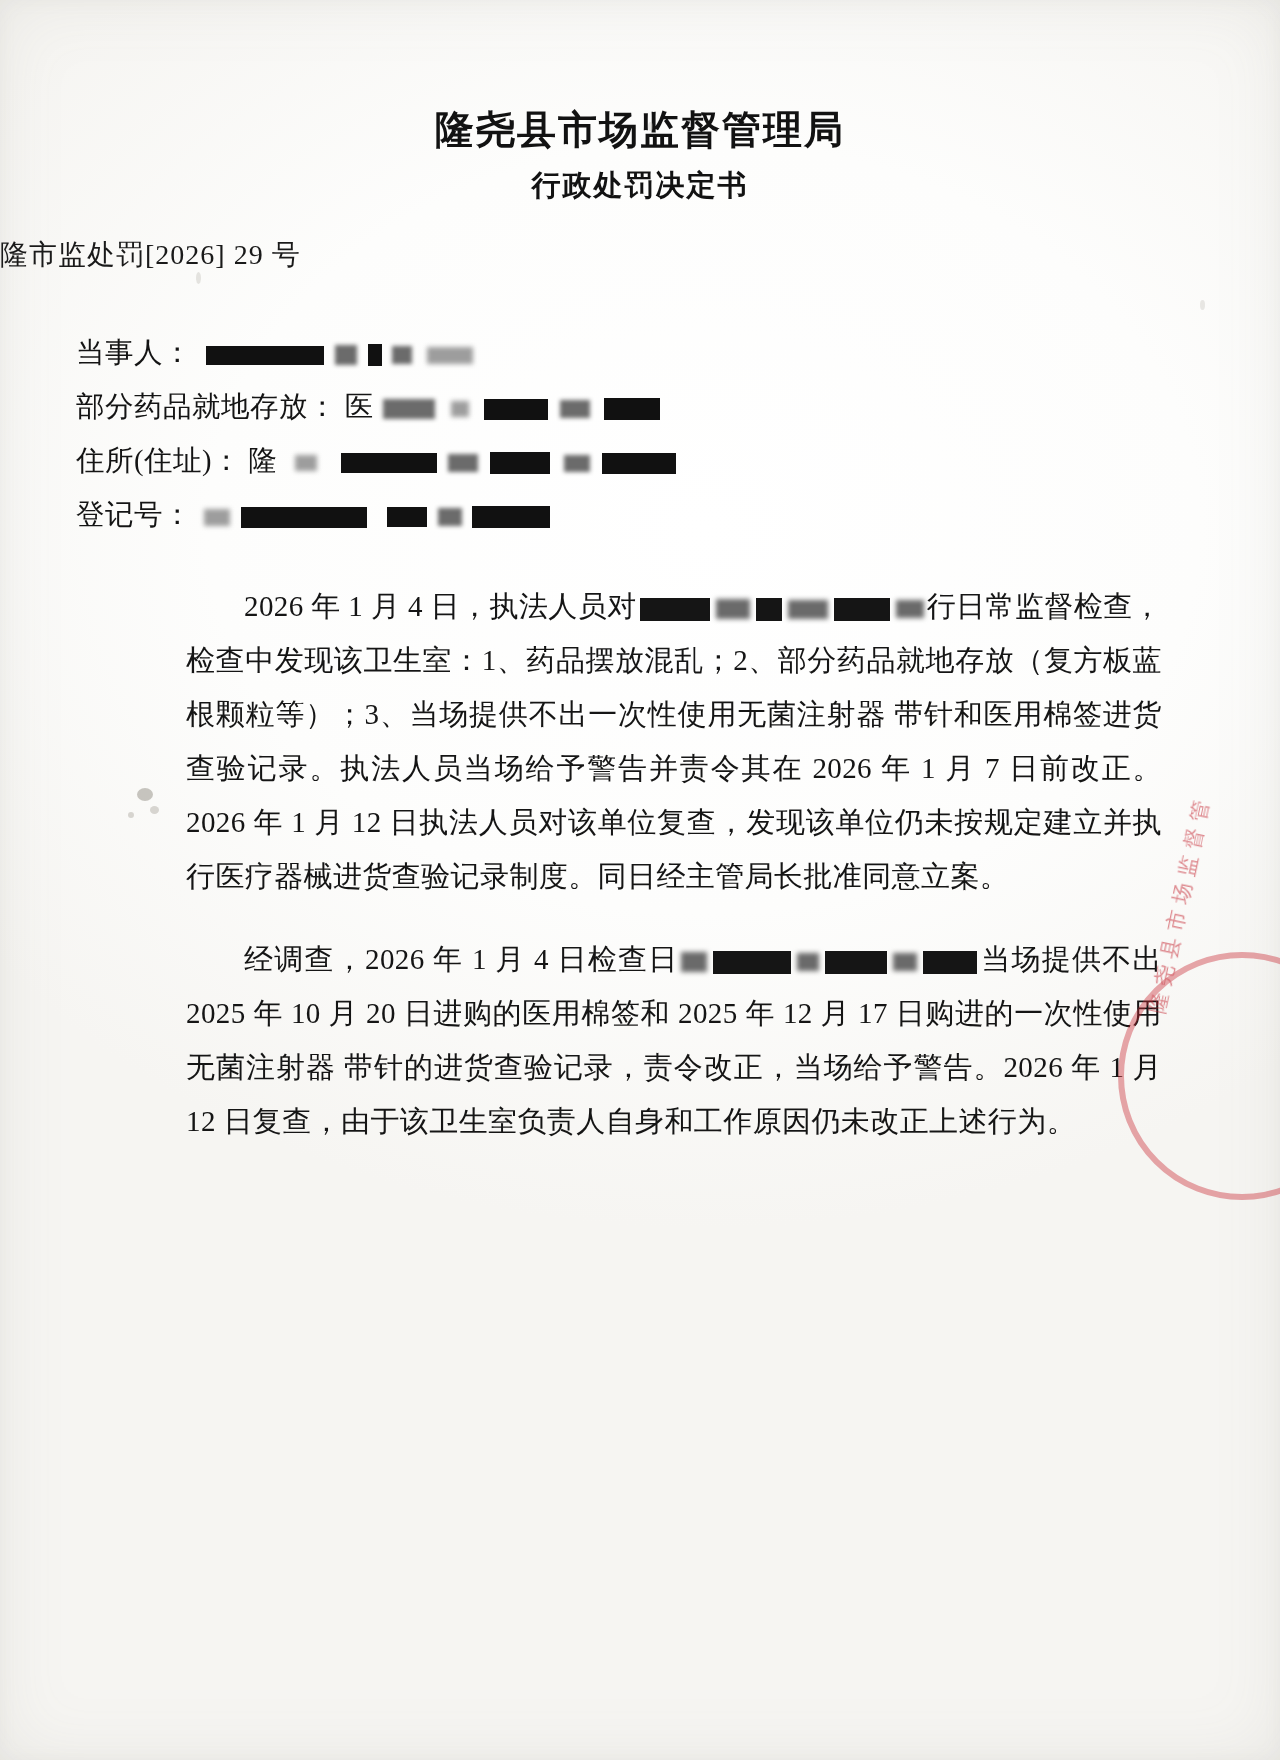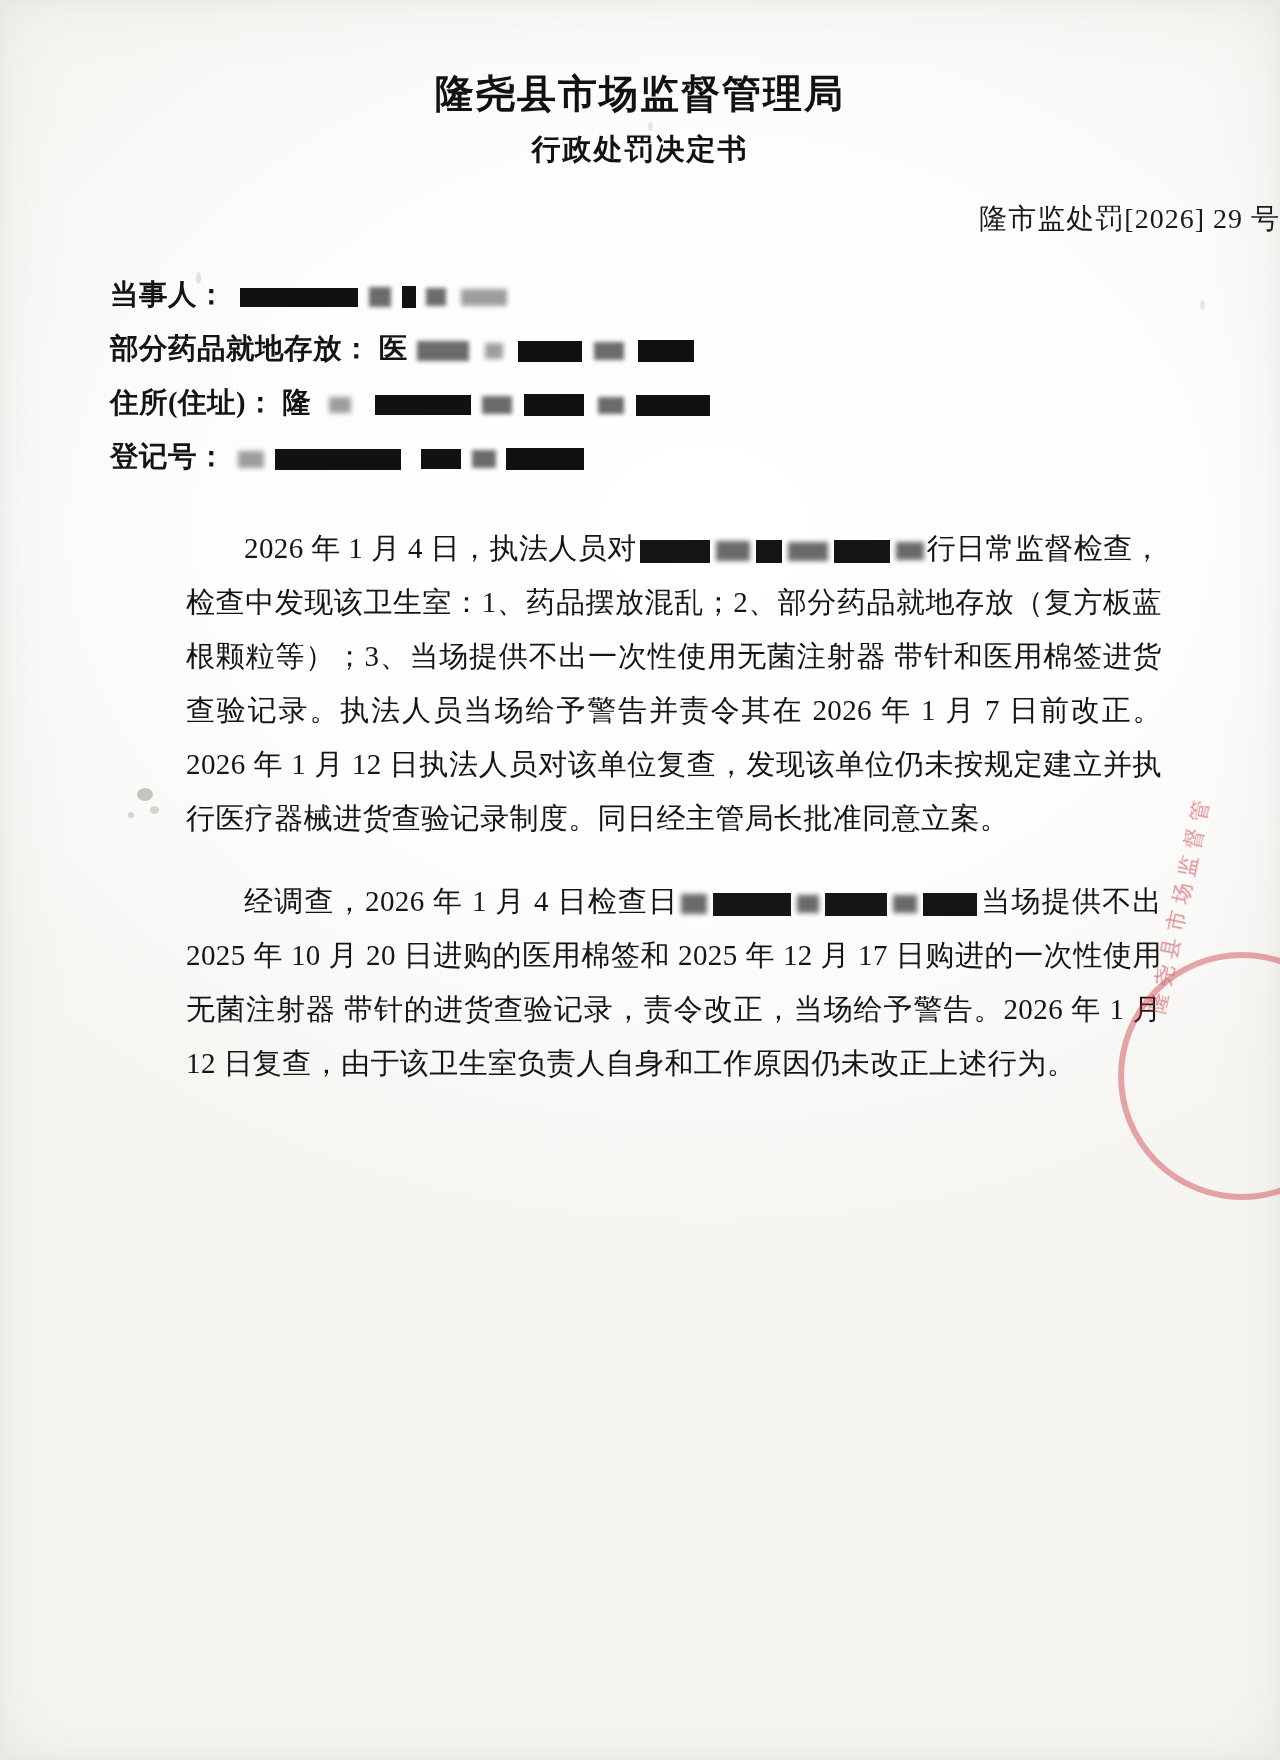--- a/index.html
+++ b/index.html
@@ -32,47 +32,46 @@
                 inset 0 0 18px rgba(150,148,140,0.08);
   }
   .doc-body {
     position: absolute;
     left: 0; top: 0;
     width: 1280px;
     height: 1760px;
   }
   .title-block {
     text-align: center;
-    padding-top: 68px;
+    padding-top: 104px;
   }
   .title-line1, .title-line2 {
     font-family: "Liberation Sans", sans-serif;
     font-weight: bold;
     color: #121212;
     letter-spacing: 2px;
   }
   .title-line1 {
     font-size: 39px;
     line-height: 52px;
   }
   .title-line2 {
     font-size: 29px;
     line-height: 58px;
   }
   .doc-number {
-    text-align: right;
+    text-align: left;
     font-size: 28px;
     color: #1a1a1a;
     margin-top: 22px;
     letter-spacing: 1px;
   }
   .fields {
-    margin-top: 38px;
-    padding-left: 110px;
-    font-weight: bold;
+    margin-top: 60px;
+    padding-left: 76px;
   }
   .field-row {
     position: relative;
     height: 54px;
     font-size: 28.5px;
     color: #141414;
     white-space: nowrap;
     letter-spacing: 0.5px;
   }
   .field-label { display: inline-block; vertical-align: middle; }

